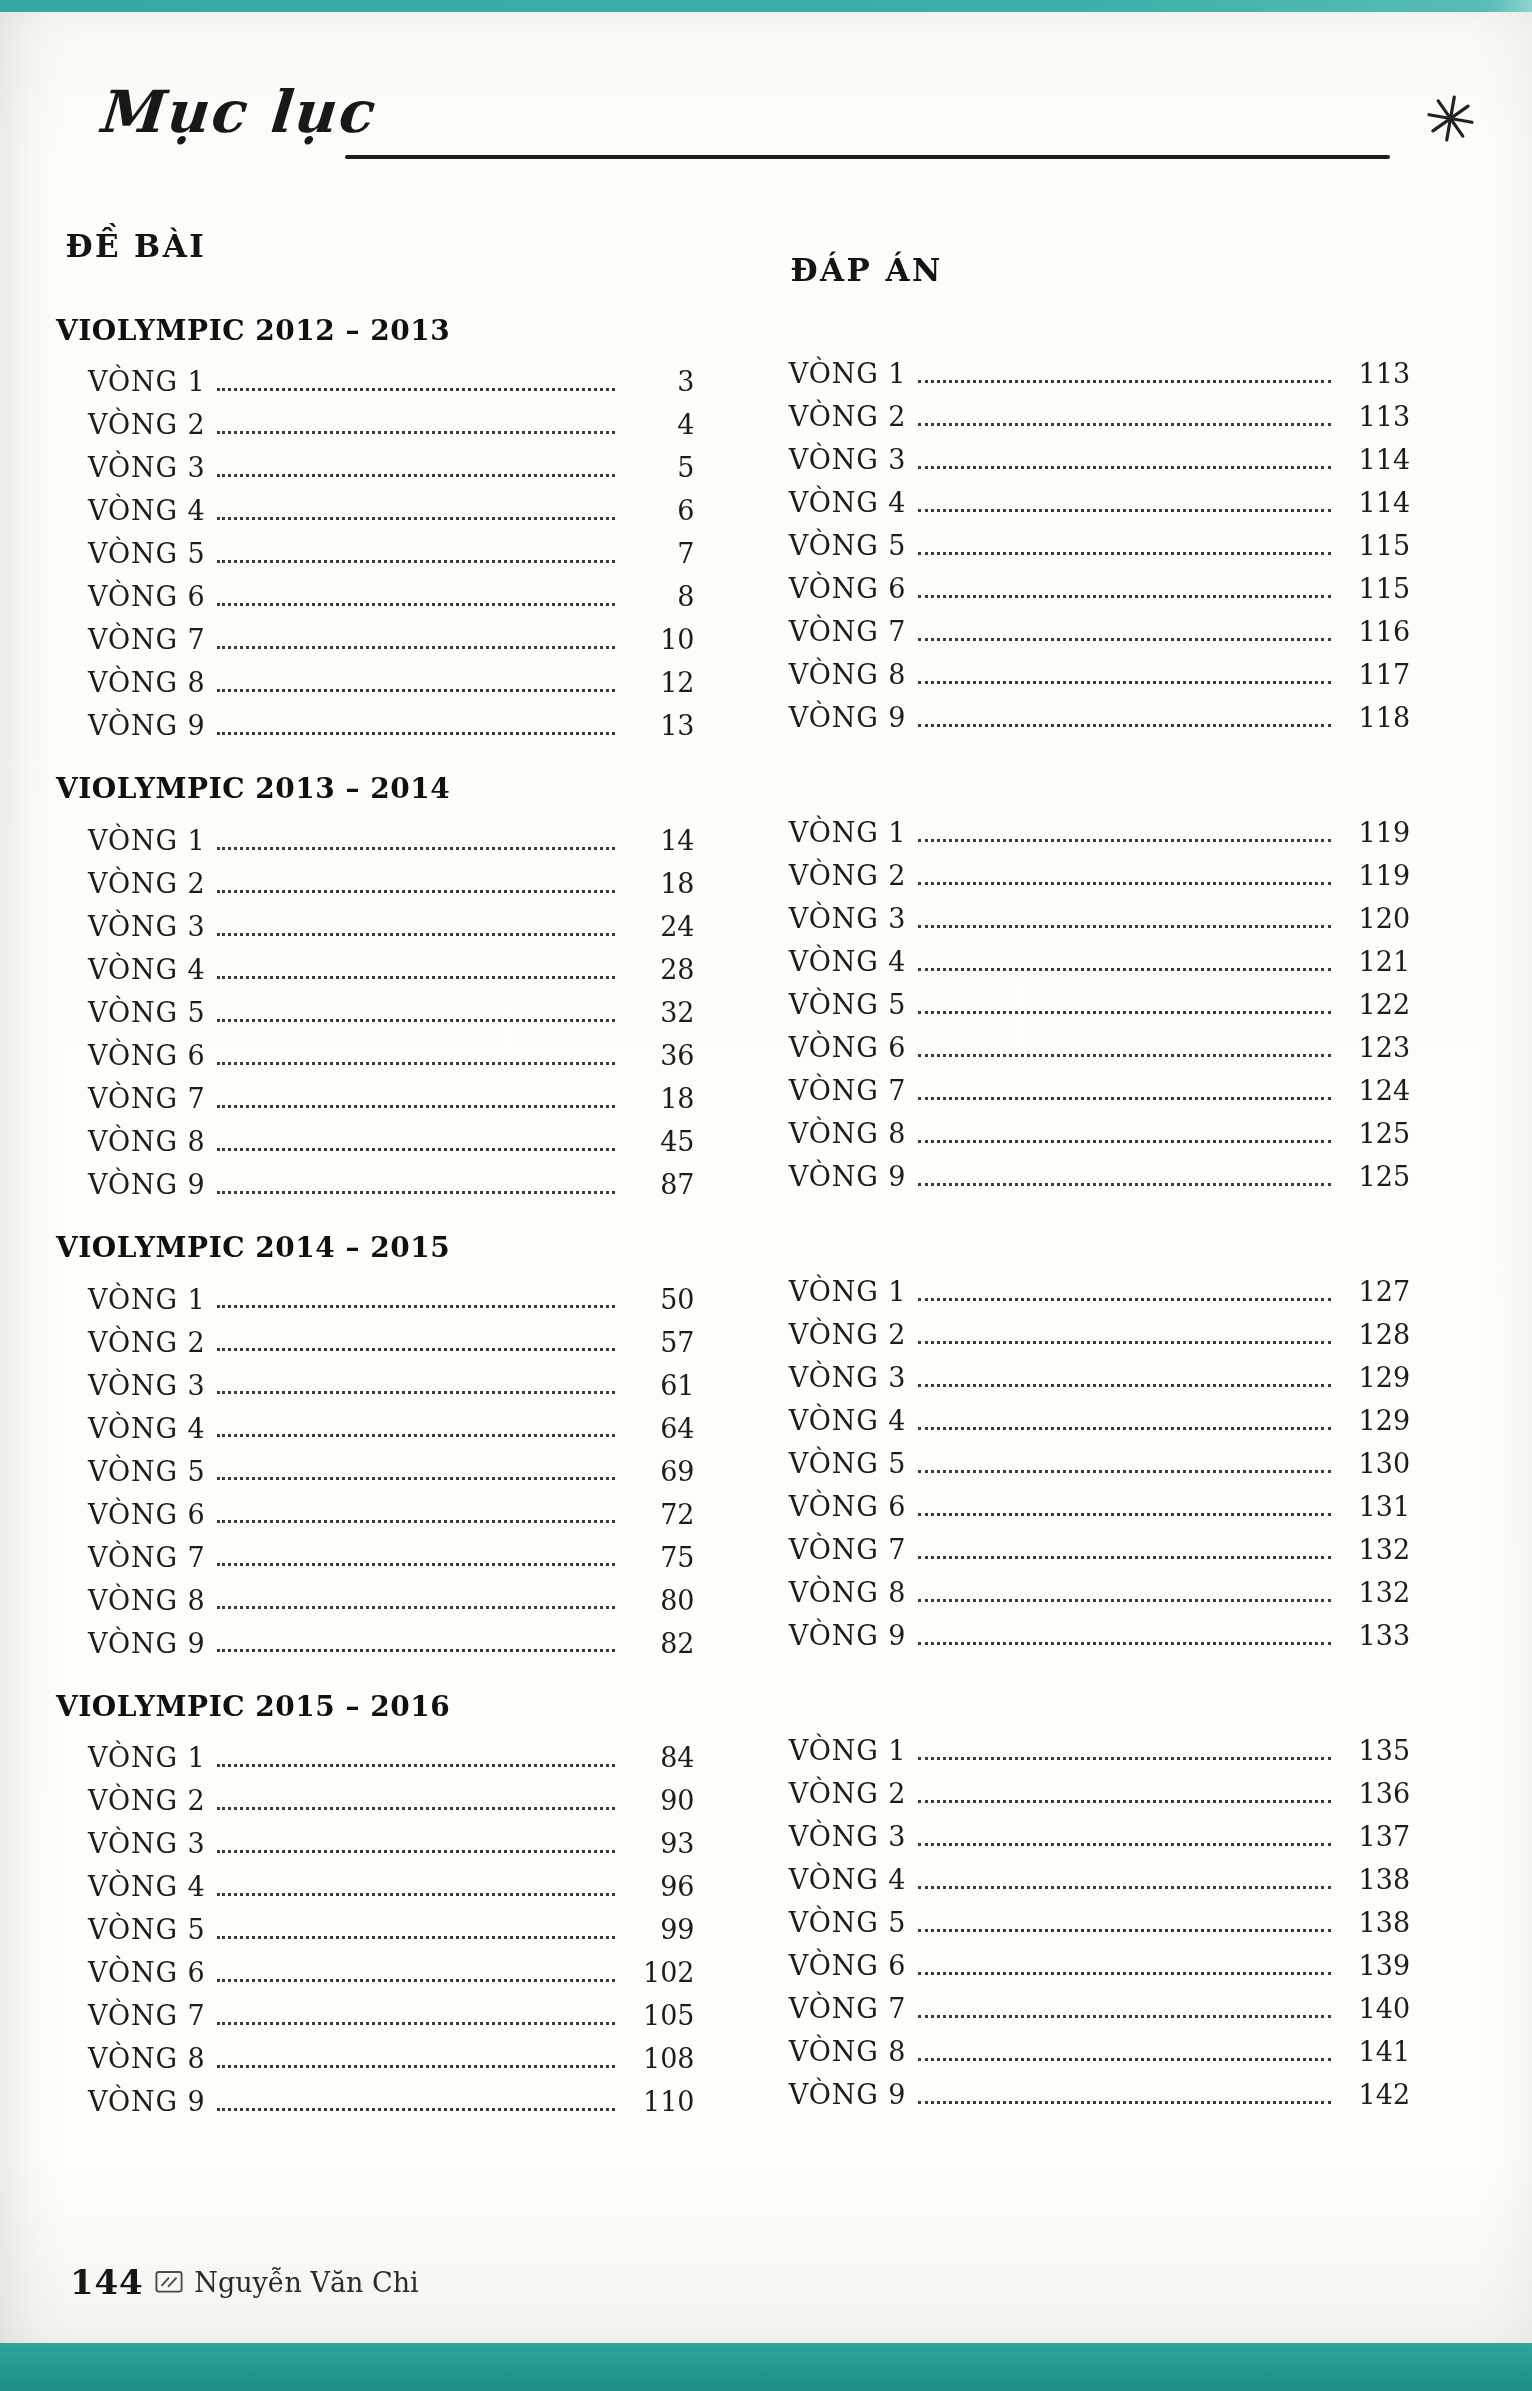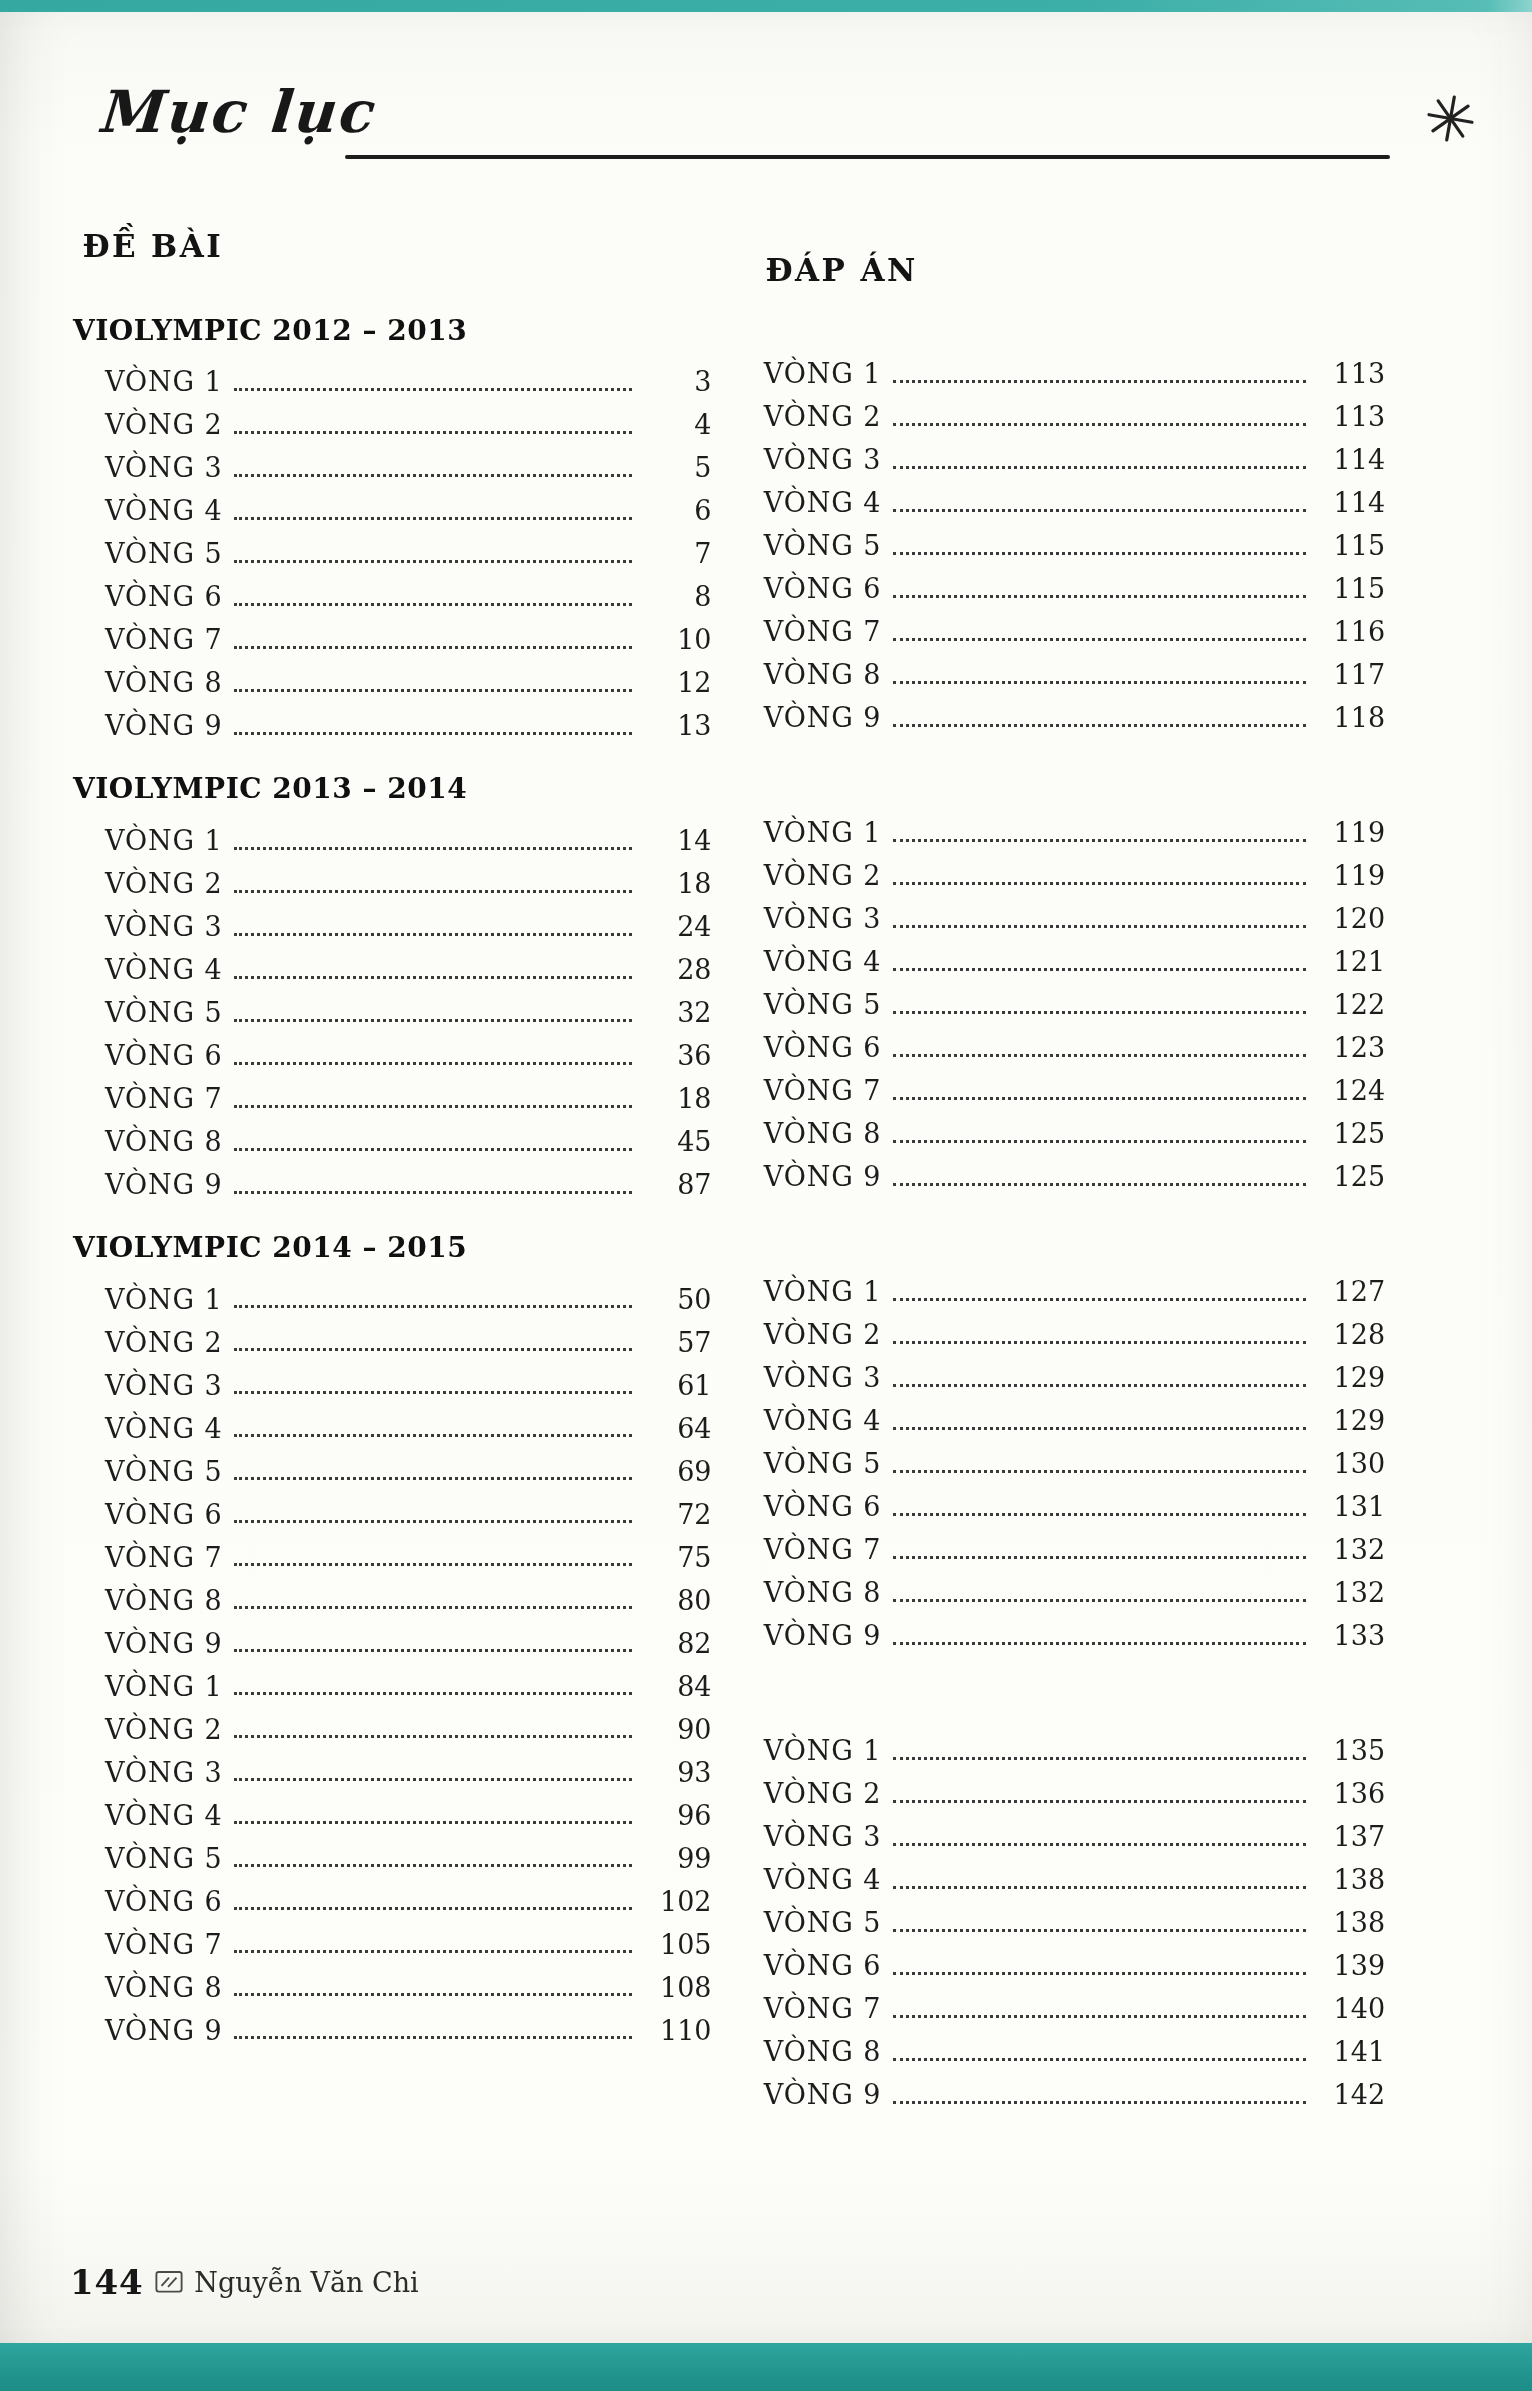--- a/index.html
+++ b/index.html
@@ -35,22 +35,22 @@
   }
   .header-rule {
     position: absolute; left: 345px; right: 143px; top: 143px;
     height: 3.8px; background: #1d1d1d; border-radius: 1.9px;
   }
   .star { position: absolute; right: 55px; top: 79px; width: 55px; height: 55px; }
   
   .grid2 {
     display: grid;
     grid-template-columns: 646px 627px;
-    column-gap: 41px;
-    padding-left: 73px;
+    column-gap: 83px;
+    padding-left: 56px;
   }
   .colheads { margin-top: 41px; }
   .colhead {
     font-weight: 700; font-size: 31px; letter-spacing: 2.4px; color: #141414;
   }
   .colhead.left { padding-left: 9.4px; }
   .colhead.right { padding-left: 5.6px; margin-top: 24px; }
   
   .cols { margin-top: 24.5px; align-items: start; }
   .col { display: block; }
@@ -254,20 +254,21 @@
           <div class="toc-row">
             <span class="entry-label">VÒNG 8</span>
             <span class="leader"></span>
             <span class="page-num">80</span>
           </div>
           <div class="toc-row">
             <span class="entry-label">VÒNG 9</span>
             <span class="leader"></span>
             <span class="page-num">82</span>
           </div>
+          <div class="section-title">VIOLYMPIC 2015 – 2016</div>
           <div class="toc-row">
             <span class="entry-label">VÒNG 1</span>
             <span class="leader"></span>
             <span class="page-num">84</span>
           </div>
           <div class="toc-row">
             <span class="entry-label">VÒNG 2</span>
             <span class="leader"></span>
             <span class="page-num">90</span>
           </div>

